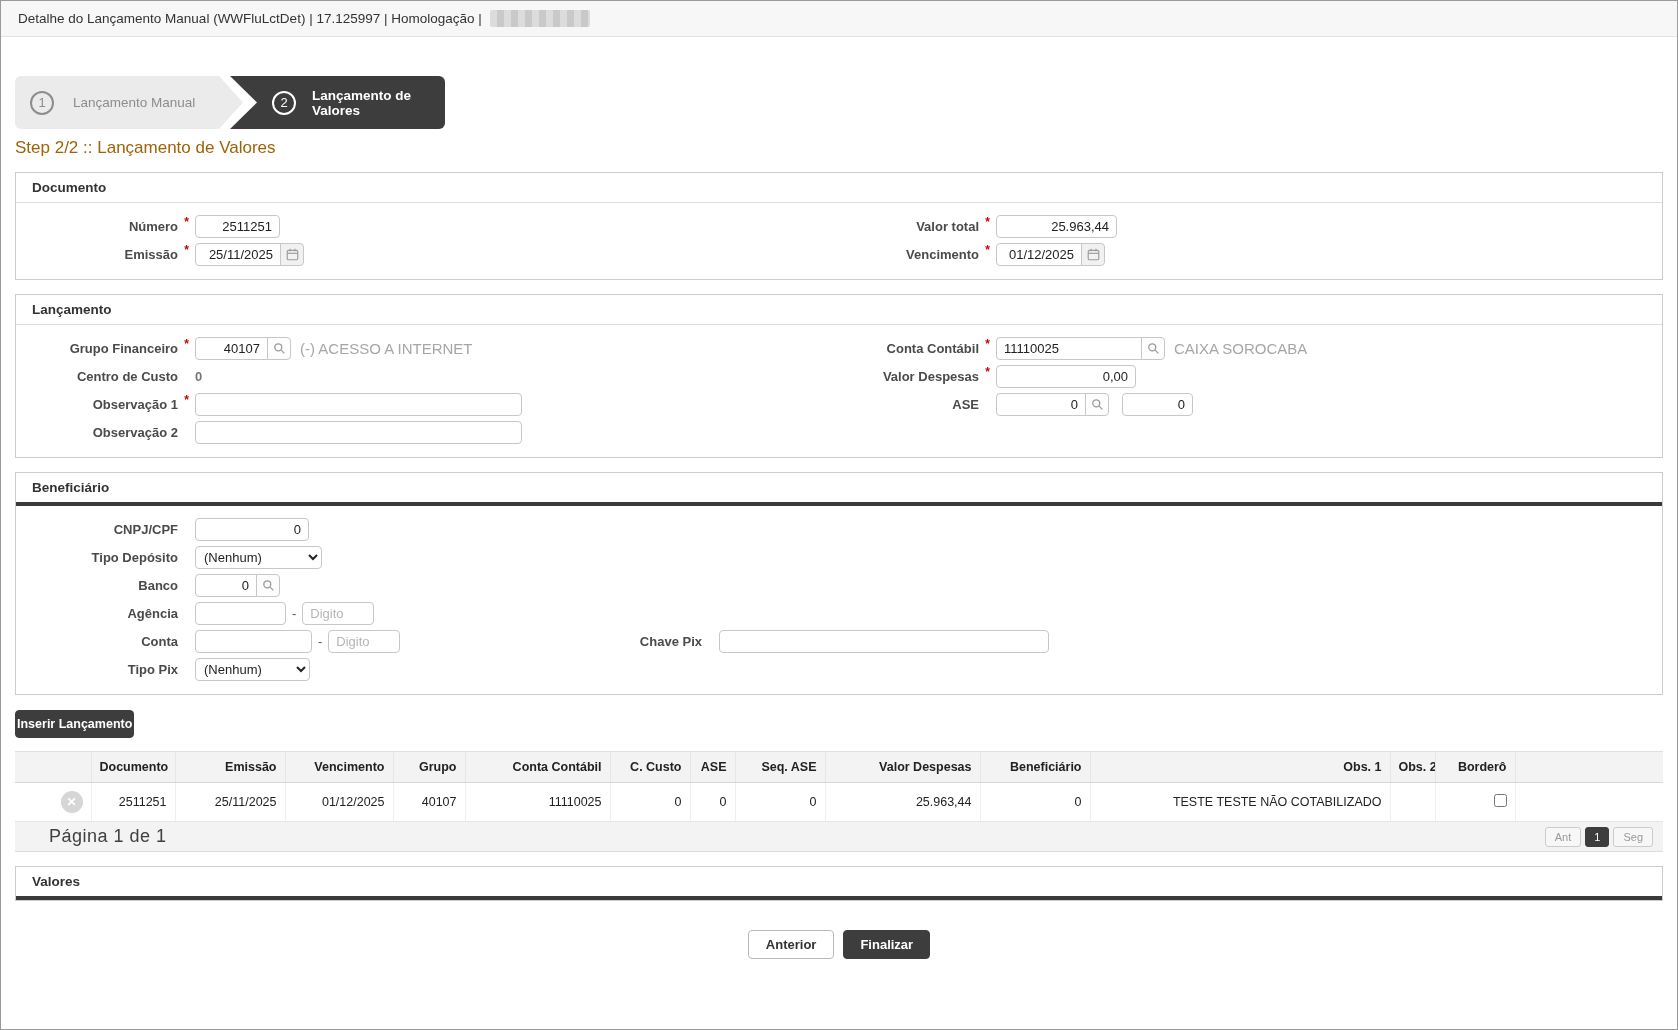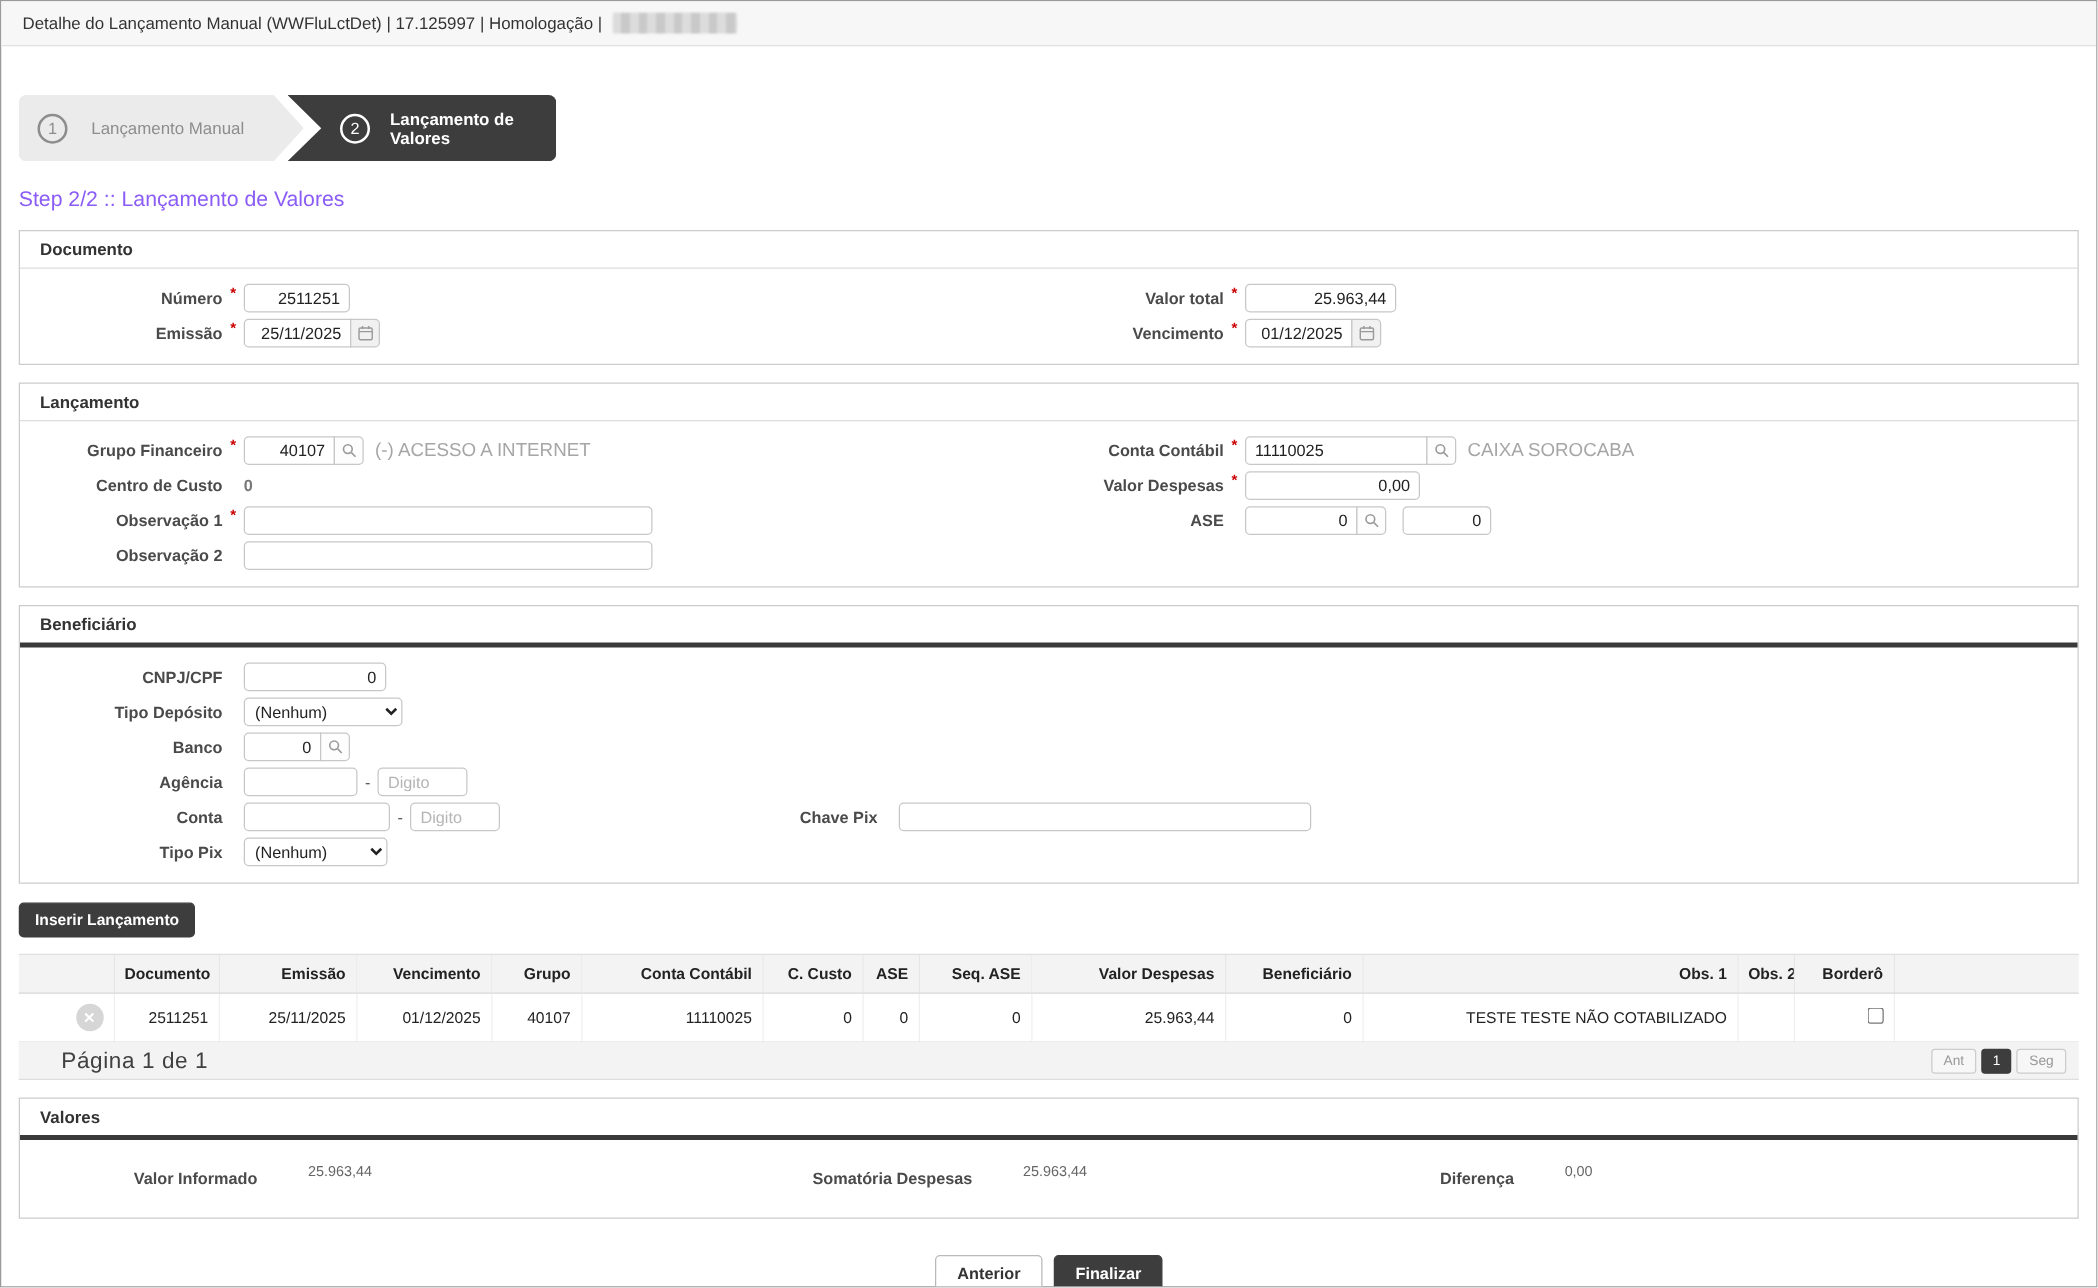--- a/index.html
+++ b/index.html
@@ -24,21 +24,21 @@
   .step1 .circ { width:24px; height:24px; border:2px solid #8d8d8d; border-radius:50%; color:#8d8d8d;
     display:flex; align-items:center; justify-content:center; font-size:13px; flex:0 0 auto; background:transparent; }
   .step1 .lbl { color:#8d8d8d; font-size:13.5px; }
   .step2 { width:215px; margin-left:-17px; background:#3d3d3d; border-radius:0 6px 6px 0;
     clip-path: polygon(0 0, 100% 0, 100% 100%, 0 100%, 27px 50%);
     display:flex; align-items:center; gap:16px; padding-left:42px; }
   .step2 .circ { width:24px; height:24px; border:2px solid #fff; border-radius:50%; color:#fff;
     display:flex; align-items:center; justify-content:center; font-size:13px; flex:0 0 auto; }
   .step2 .lbl { color:#fff; font-size:13.5px; font-weight:bold; }
 
-  .step-title { margin-top:21px; font-size:17px; color:#8b5cf6; }
+  .step-title { margin-top:9px; font-size:17px; color:#a16207; }
 
   
   .section { border:1px solid #ccc; margin-top:14px; background:#fff; }
   .section-h { padding:7px 16px; font-size:13.5px; font-weight:bold; color:#333; border-bottom:1px solid #ddd; }
   .section.darkline .section-h { border-bottom:4px solid #3a3a3a; }
   .section-body { padding:9px 0 11px 0; }
 
   .cols2 { display:grid; grid-template-columns: 1fr 1fr; }
   .colsB { display:grid; grid-template-columns: 540px 1fr; gap: 20px; }
 
@@ -57,21 +57,21 @@
   .seg { width:24px; margin-left:-1px; border:1px solid #c7c7c7; border-radius:0 4px 4px 0; background:#fdfdfd;
     display:flex; align-items:center; justify-content:center; cursor:pointer; }
   .seg.gray { background:#f1f1f1; }
   .caption { margin-left:9px; font-size:15px; color:#a6a6a6; white-space:nowrap; }
   .plain-val { font-weight:bold; color:#777; font-size:13px; }
   .dash { margin:0 6px; color:#555; font-size:13px; }
   select.inp { padding:0 4px; color:#222; }
 
   
   .btn-dark { background:#3d3d3d; color:#fff; border:1px solid #3d3d3d; border-radius:4px;
-    font-weight:bold; font-size:12.5px; padding:6px 12px; cursor:pointer; font-family:inherit; }
+    font-weight:bold; font-size:12.5px; padding:6px 1px; cursor:pointer; font-family:inherit; }
   .btn-light { background:#fff; color:#333; border:1px solid #b9b9b9; border-radius:4px;
     font-weight:bold; font-size:13px; padding:6px 17px; cursor:pointer; font-family:inherit; }
   .insert-wrap { margin-top:15px; }
 
   
   .table-wrap { margin-top:13px; border-top:1px solid #e0e0e0; }
   table.grid { width:100%; border-collapse:collapse; font-size:12.5px; table-layout:fixed; }
   table.grid th { background:#f3f3f3; font-weight:bold; color:#222; padding:8px 8px; border-bottom:1px solid #d7d7d7; border-right:1px solid #e6e6e6; text-align:right; white-space:nowrap; overflow:hidden; }
   table.grid td { background:#fff; padding:8px 8px; border-bottom:1px solid #e6e6e6; border-right:1px solid #efefef; text-align:right; color:#222; white-space:nowrap; overflow:hidden; }
   table.grid th:last-child, table.grid td:last-child { border-right:none; }
@@ -402,34 +402,20 @@
         <span class="pg-group">
           <button class="pg-btn">Ant</button>
           <button class="pg-cur">1</button>
           <button class="pg-btn">Seg</button>
         </span>
       </div>
     </div>
 
     <div class="section darkline">
       <div class="section-h">Valores</div>
-      <div class="valores-body">
-        <span class="vitem v1">
-          <span class="vlabel">Valor Informado</span>
-          <span class="vval">25.963,44</span>
-        </span>
-        <span class="vitem v2">
-          <span class="vlabel">Somatória Despesas</span>
-          <span class="vval">25.963,44</span>
-        </span>
-        <span class="vitem v3">
-          <span class="vlabel">Diferença</span>
-          <span class="vval">0,00</span>
-        </span>
-      </div>
     </div>
 
     <div class="footer-actions">
       <button class="btn-light">Anterior</button>
       <button class="btn-dark">Finalizar</button>
     </div>
 
   </div>
 </div>
 

